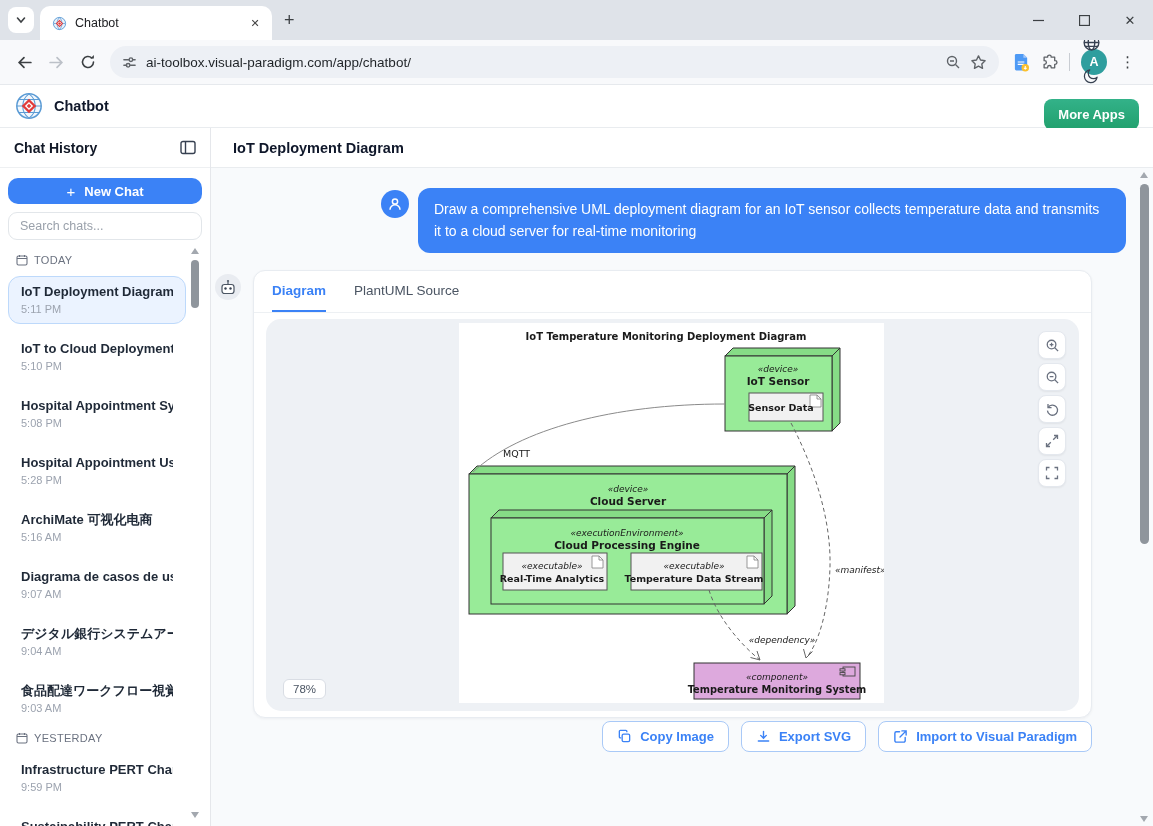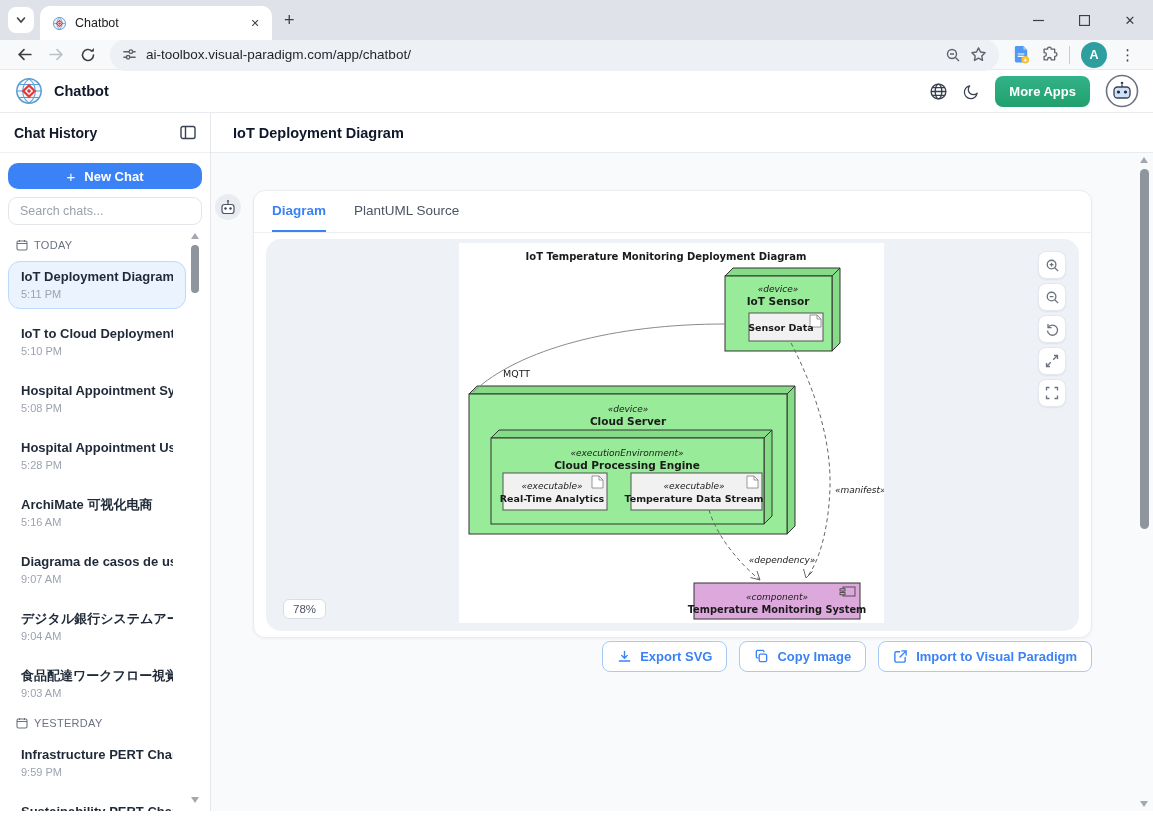--- a/index.html
+++ b/index.html
@@ -10,35 +10,35 @@
   
   .browser-tabs { height:40px; background:#dfe3e9; display:flex; align-items:flex-end; padding-left:8px; position:relative; }
   .tab-search-btn { width:26px; height:26px; background:#fff; border-radius:8px; margin:0 6px 7px 0; display:flex; align-items:center; justify-content:center; cursor:pointer; }
   .tab { width:232px; height:34px; background:#fff; border-radius:10px 10px 0 0; display:flex; align-items:center; gap:8px; padding:0 8px 0 12px; }
   .tab-title { flex:1; font-size:12.5px; color:#202124; white-space:nowrap; overflow:hidden; }
   .tab-close { width:18px; height:18px; border-radius:50%; display:flex; align-items:center; justify-content:center; font-size:11px; color:#444; cursor:pointer; }
   .newtab-btn { margin:0 0 11px 12px; font-size:18px; line-height:18px; color:#3c4043; cursor:pointer; }
   .win-controls { position:absolute; right:0; top:0; height:40px; display:flex; }
   .win-btn { width:46px; height:40px; display:flex; align-items:center; justify-content:center; color:#3c4043; font-size:13px; cursor:pointer; }
 
-  .browser-toolbar { height:30px; background:#f8f9fb; border-bottom:1px solid #e6e9ed; display:flex; align-items:center; padding:0 8px; }
+  .browser-toolbar { height:45px; background:#f8f9fb; border-bottom:1px solid #e6e9ed; display:flex; align-items:center; padding:0 8px; }
   .nav-btn { width:32px; height:32px; border-radius:50%; display:flex; align-items:center; justify-content:center; cursor:pointer; }
   .addr { flex:1; height:32px; background:#edf0f5; border-radius:16px; display:flex; align-items:center; gap:9px; padding:0 12px; margin:0 6px; }
   .addr-url { flex:1; font-size:13.5px; color:#1f2327; white-space:nowrap; overflow:hidden; }
   .toolbar-right { display:flex; align-items:center; gap:11px; padding:0 8px; }
   .tb-sep { width:1px; height:18px; background:#c9cdd3; }
   .avatar-a { width:26px; height:26px; border-radius:50%; background:#2f9e9e; color:#fff; font-size:12.5px; font-weight:bold; display:flex; align-items:center; justify-content:center; cursor:pointer; }
   .kebab { font-size:15px; color:#3c4043; cursor:pointer; padding:0 2px; }
 
   
   .app-header { height:43px; background:#fff; border-bottom:1px solid #e9ecef; display:flex; align-items:center; gap:10px; padding:0 14px; }
   .app-titles { flex:1; min-width:0; }
   .app-title { font-size:14.5px; font-weight:bold; color:#0f172a; line-height:16px; }
   .app-sub { font-size:10.5px; color:#64748b; margin-top:1px; }
-  .header-actions { display:flex; align-items:center; gap:15px; }
+  .header-actions { display:flex; align-items:center; gap:15px;flex-direction:column; }
   .icon-btn { cursor:pointer; display:flex; align-items:center; justify-content:center; }
   .more-apps { background:linear-gradient(180deg,#33b289,#21a06d); color:#fff; font-weight:bold; font-size:13px; padding:8px 14px; border-radius:8px; cursor:pointer; border:none; }
 
   
   .content { display:flex; height:698px; }
   .sidebar { width:211px; flex-shrink:0; background:#fff; border-right:1px solid #e5e7eb; position:relative; overflow:hidden; }
   .sidebar-head { height:40px; display:flex; align-items:center; justify-content:space-between; padding:0 14px; border-bottom:1px solid #eef0f2; }
   .sidebar-heading { font-size:14px; font-weight:bold; color:#111827; }
   .new-chat { margin:10px 8px 0; height:26px; background:#3b82f6; border-radius:10px; color:#fff; font-size:13px; font-weight:bold; display:flex; align-items:center; justify-content:center; gap:9px; cursor:pointer; }
   .new-chat-plus { font-size:15px; font-weight:normal; }
@@ -315,20 +315,29 @@
       <div class="sb-bottom">
           <div class="tri-down"></div>
         </div>
     </div>
   </div>
 
   <div class="main">
     <div class="main-header">IoT Deployment Diagram</div>
     <div class="chat-scroll">
 
+      <div class="user-row">
+        <span class="user-avatar">
+            <svg width="16" height="16" viewBox="0 0 16 16" fill="none" stroke="#fff" stroke-width="1.5">
+              <circle cx="8" cy="5.5" r="2.6"></circle>
+              <path d="M3 13.8a5 5 0 0 1 10 0"></path>
+            </svg>
+          </span>
+        <div class="user-bubble">Draw a comprehensive UML deployment diagram for an IoT sensor collects temperature data and transmits it to a cloud server for real-time monitoring</div>
+      </div>
 
       <div class="bot-row">
         <span class="bot-avatar">
             <svg width="26" height="26" viewBox="0 0 26 26">
               <circle cx="13" cy="13" r="13" fill="#e9ecf1"></circle>
               <rect x="7" y="10.5" width="12" height="9" rx="2.5" fill="#fff" stroke="#4b5563" stroke-width="1.2"></rect>
               <circle cx="10.5" cy="14.5" r="1.2" fill="#374151"></circle>
               <circle cx="15.5" cy="14.5" r="1.2" fill="#374151"></circle>
               <path d="M13 10.5V8" stroke="#4b5563" stroke-width="1.2"></path>
               <circle cx="13" cy="7" r="1.1" fill="#4b5563"></circle>
@@ -448,34 +457,34 @@
                       <path d="M1.5 4.5v-3h3M9.5 1.5h3v3M12.5 9.5v3h-3M4.5 12.5h-3v-3"></path>
                     </svg>
                   </div>
               </div>
               <div class="zoom-badge">78%</div>
             </div>
           </div>
           <div class="actions-row">
             <button class="action-btn">
               <span>
-                  <svg width="15" height="15" viewBox="0 0 16 16" fill="none" stroke="#3b82f6" stroke-width="1.5" stroke-linecap="round">
-                    <path d="M8 2.5v7M5 6.8l3 3 3-3M2.5 12.8h11"></path>
-                  </svg>
-                </span>
-              <span>Export SVG</span>
-            </button>
-            <button class="action-btn">
-              <span>
                   <svg width="15" height="15" viewBox="0 0 16 16" fill="none" stroke="#3b82f6" stroke-width="1.4">
                     <rect x="5.5" y="5.5" width="8" height="8" rx="1.5"></rect>
                     <path d="M10.5 3.5v-1a1 1 0 0 0-1-1h-6a1 1 0 0 0-1 1v6a1 1 0 0 0 1 1h1"></path>
                   </svg>
                 </span>
               <span>Copy Image</span>
+            </button>
+            <button class="action-btn">
+              <span>
+                  <svg width="15" height="15" viewBox="0 0 16 16" fill="none" stroke="#3b82f6" stroke-width="1.5" stroke-linecap="round">
+                    <path d="M8 2.5v7M5 6.8l3 3 3-3M2.5 12.8h11"></path>
+                  </svg>
+                </span>
+              <span>Export SVG</span>
             </button>
             <button class="action-btn">
               <span>
                   <svg width="15" height="15" viewBox="0 0 16 16" fill="none" stroke="#3b82f6" stroke-width="1.5" stroke-linecap="round">
                     <path d="M7 3H3.5A1.5 1.5 0 0 0 2 4.5v8A1.5 1.5 0 0 0 3.5 14h8a1.5 1.5 0 0 0 1.5-1.5V9M9.5 2H14v4.5M14 2L7.5 8.5"></path>
                   </svg>
                 </span>
               <span>Import to Visual Paradigm</span>
             </button>
           </div>

